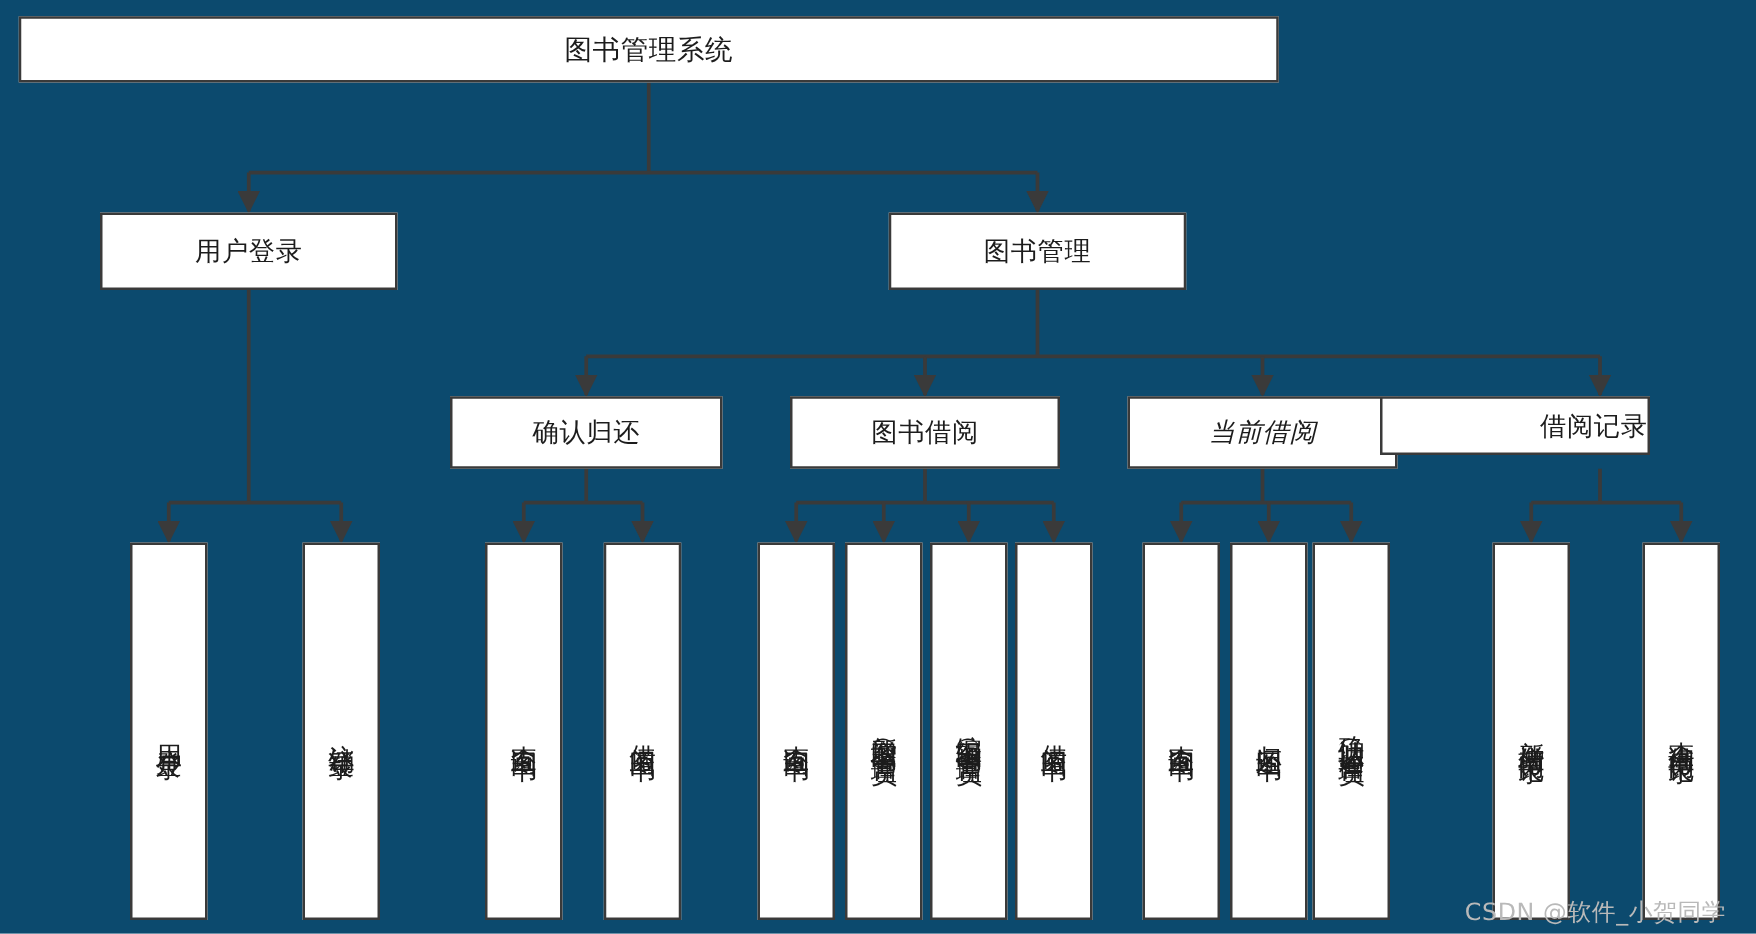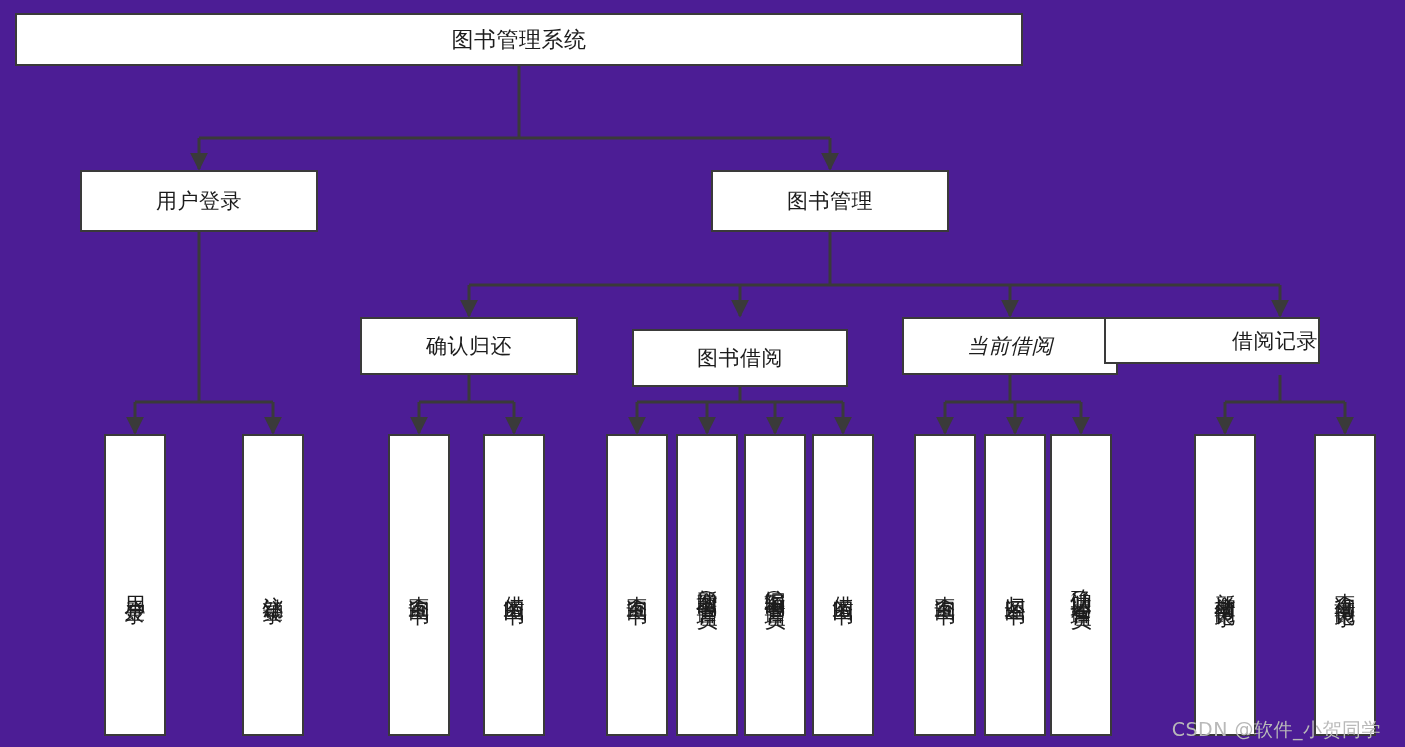--- a/index.html
+++ b/index.html
@@ -7,21 +7,21 @@
     padding: 0;
     background: #ffffff;
   }
   body {
     font-family: "DejaVu Sans", "Liberation Sans", sans-serif;
   }
   #canvas {
     position: relative;
     width: 1405px;
     height: 747px;
-    background: #4c1d95;
+    background: #0c4a6e;
     overflow: hidden;
   }
   #wires {
     position: absolute;
     left: 0;
     top: 0;
     width: 1405px;
     height: 747px;
     pointer-events: none;
   }
@@ -121,21 +121,21 @@
   <div class="node horiz" style="left: 80px; top: 170px; width: 238px; height: 62px;">
       <span>用户登录</span>
     </div>
   <div class="node horiz" style="left: 711px; top: 170px; width: 238px; height: 62px;">
       <span>图书管理</span>
     </div>
 
   <div class="node horiz" style="left: 360px; top: 317px; width: 218px; height: 58px;">
       <span>确认归还</span>
     </div>
-  <div class="node horiz" style="left: 632px; top: 317px; width: 216px; height: 58px; margin-top: 12px;">
+  <div class="node horiz" style="left: 632px; top: 317px; width: 216px; height: 58px;">
       <span>图书借阅</span>
     </div>
   <div class="node horiz" style="left: 902px; top: 317px; width: 216px; height: 58px; font-style: italic;">
       <span>当前借阅</span>
     </div>
   <div class="node horiz" style="left: 1104px; top: 317px; width: 216px; height: 47px; justify-content: flex-end;">
       <span>借阅记录</span>
     </div>
 
   <div class="node vert" style="left: 104px; top: 434px; width: 62px; height: 302px;">

